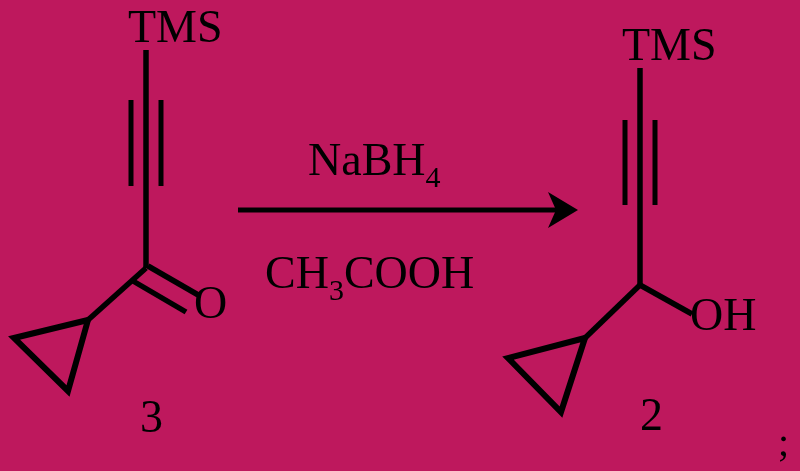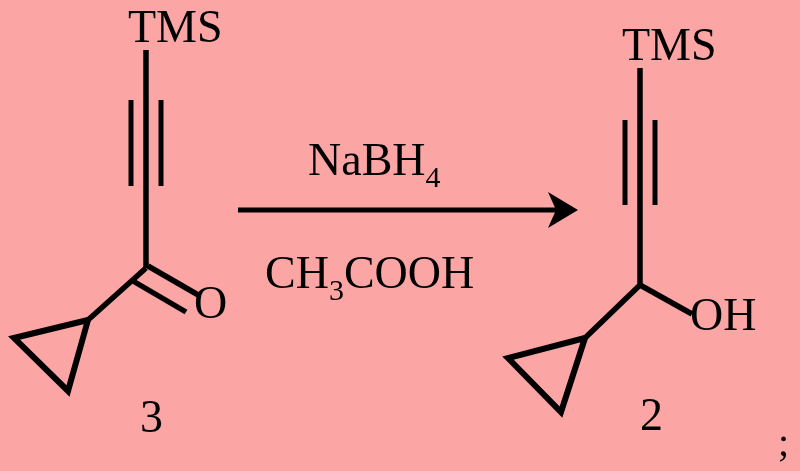--- a/index.html
+++ b/index.html
@@ -10,21 +10,21 @@
   body {
     width: 800px;
     height: 471px;
     overflow: hidden;
     font-family: "Liberation Serif", serif;
   }
   #scheme {
     position: relative;
     width: 800px;
     height: 471px;
-    background: #fca5a5;
+    background: #be185d;
   }
   svg.scheme-svg {
     position: absolute;
     left: 0;
     top: 0;
     width: 800px;
     height: 471px;
     display: block;
   }
   text {

